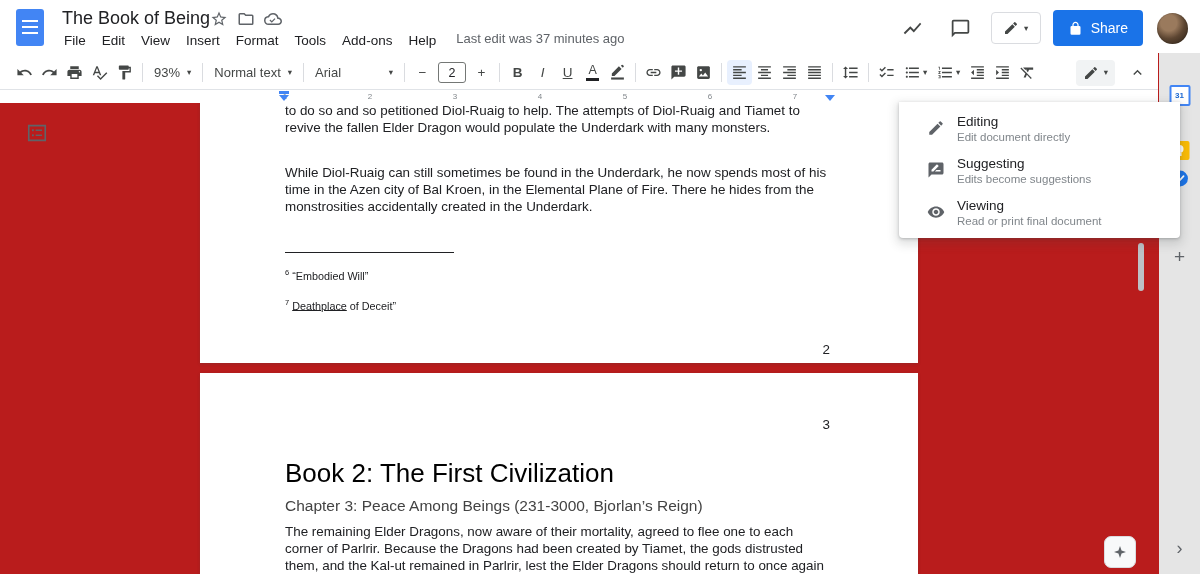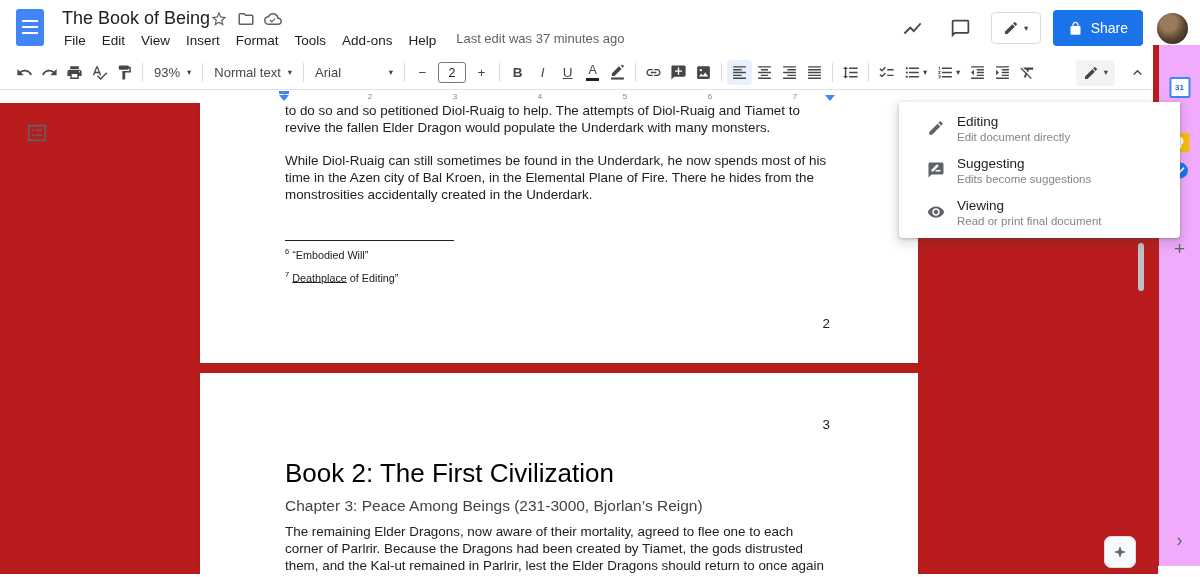--- a/index.html
+++ b/index.html
@@ -58,33 +58,33 @@
   .workspace{position:absolute;top:100px;left:0;width:1158px;height:474px;background:#b91c1c;overflow:hidden}
   .outline-btn{position:absolute;left:26px;top:22px;width:22px;height:22px;color:#5f6368;cursor:pointer}
   .outline-btn svg{width:22px;height:22px}
   .page{position:absolute;left:200px;width:718px;background:#fff;box-shadow:0 1px 3px rgba(60,64,67,.25)}
   .page2{top:0;height:263px}
   .page3{top:273px;height:320px}
   .page-inner{padding:2px 88px 0 85px}
   .body-text{font-size:13.4px;line-height:17px;color:#202124;cursor:text}
   .pagenum{font-size:13.4px;color:#202124;text-align:right;cursor:text}
   .fn-rule{width:169px;border-top:1.5px solid #202124;margin-top:37px}
-  .footnote{font-size:10.8px;line-height:18px;color:#202124;margin-top:2px;cursor:text}
+  .footnote{font-size:10.8px;line-height:13px;color:#202124;margin-top:13px;cursor:text}
   .footnote sup{font-size:7.5px}
   .underl{text-decoration:underline}
   .doc-h1{font-size:26px;font-weight:400;color:#000;margin:26px 0 0 0;cursor:text}
   .doc-h2{font-size:15.5px;font-weight:400;color:#434343;margin:8px 0 0 0;cursor:text}
-  .mt8{margin-top:8px}.mt16{margin-top:16px}.mt30{margin-top:30px}.mt42{margin-top:42px}
+  .mt8{margin-top:8px}.mt16{margin-top:28px}.mt30{margin-top:30px}.mt42{margin-top:42px}
   .scroll-thumb{position:absolute;left:1138px;top:143px;width:6px;height:48px;border-radius:3px;background:#bdc1c6;cursor:pointer}
   .explore-btn{position:absolute;left:1104px;top:436px;width:30px;height:30px;border-radius:7px;background:#f8f9fa;
     border:1px solid #dadce0;display:flex;align-items:center;justify-content:center;color:#5f6368;cursor:pointer}
   .explore-btn svg{width:16px;height:16px}
 
   
-  .rail{position:absolute;top:45px;right:0;width:41px;height:521px;background:#f0abfc;border-left:6px solid #b91c1c;z-index:10}
+  .rail{position:absolute;top:53px;right:0;width:41px;height:521px;background:#e5e5e5;border-left:1px solid #b91c1c;z-index:10}
   .rail-item{position:absolute;left:50%;transform:translateX(-50%);cursor:pointer}
   .gcal{top:32px;width:17px;height:17px;background:#fff;border:2px solid #4285f4;border-radius:2px;
     display:flex;align-items:center;justify-content:center;font-size:8px;font-weight:700;color:#1967d2}
   .gkeep{top:88px;width:19px;height:19px;background:#fbbc04;border-radius:2px;position:absolute}
   .gkeep::before{content:"";position:absolute;left:5.5px;top:4px;width:8px;height:8px;border-radius:50%;background:#fff}
   .gkeep::after{content:"";position:absolute;left:7.5px;top:12px;width:4px;height:3px;background:#fff}
   .gtasks{top:116px;width:19px;height:19px}
   .rail-plus{top:194px;font-size:19px;color:#5f6368;line-height:1}
   .rail-chevron{top:486px;font-size:18px;color:#5f6368;line-height:1}
 
@@ -365,21 +365,21 @@
           <rect x="10.5" y="13.7" width="7" height="1.6"></rect>
         </svg>
     </span>
 
     <div class="page page2">
       <div class="page-inner">
         <div class="body-text">to do so and so petitioned Diol-Ruaig to help. The attempts of Diol-Ruaig and Tiamet to revive the fallen Elder Dragon would populate the Underdark with many monsters.</div>
         <div class="body-text mt16">While Diol-Ruaig can still sometimes be found in the Underdark, he now spends most of his time in the Azen city of Bal Kroen, in the Elemental Plane of Fire. There he hides from the monstrosities accidentally created in the Underdark.</div>
         <div class="fn-rule"></div>
         <div class="footnote"><sup>6</sup> <span>“Embodied Will”</span></div>
-        <div class="footnote"><sup>7</sup> <span class="underl">Deathplace</span> <span>of Editing”</span></div>
+        <div class="footnote"><sup>7</sup> <span class="underl">Deathplace</span> <span>of Deceit”</span></div>
         <div class="pagenum mt30">2</div>
       </div>
     </div>
 
     <div class="page page3">
       <div class="page-inner">
         <div class="pagenum mt42">3</div>
         <h1 class="doc-h1">Book 2: The First Civilization</h1>
         <h2 class="doc-h2">Chapter 3: Peace Among Beings (231-3000, Bjorlan’s Reign)</h2>
         <div class="body-text mt8">The remaining Elder Dragons, now aware of their mortality, agreed to flee one to each corner of Parlrir. Because the Dragons had been created by Tiamet, the gods distrusted them, and the Kal-ut remained in Parlrir, lest the Elder Dragons should return to once again make war on the</div>

